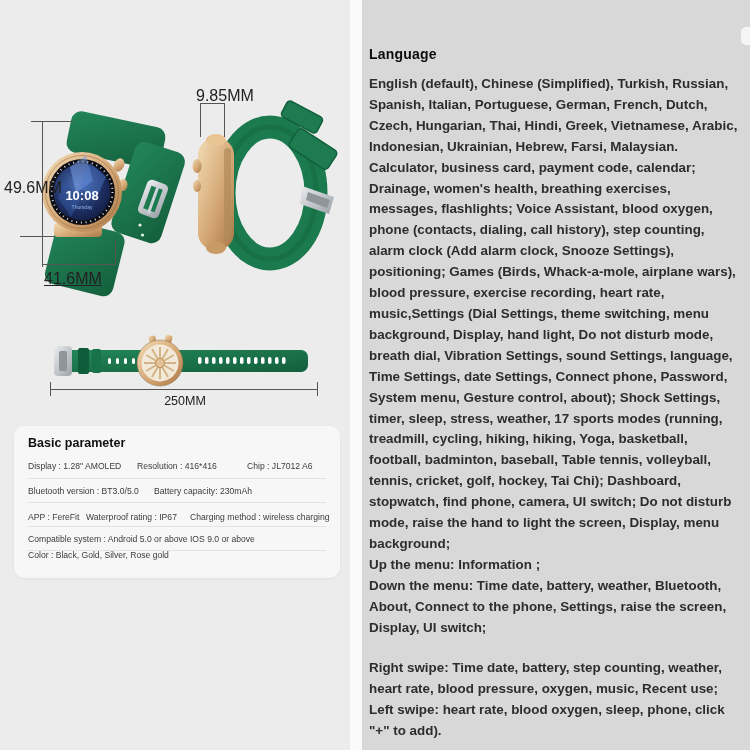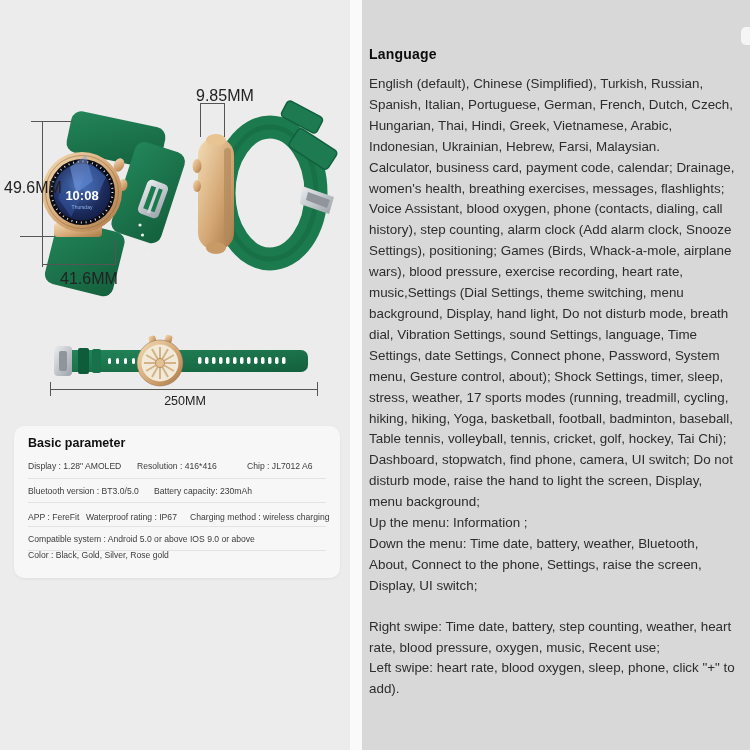--- a/index.html
+++ b/index.html
@@ -7,21 +7,21 @@
   .page{position:relative;width:750px;height:750px;background:#ececec;overflow:hidden;}
 
   
   .gutter{position:absolute;left:350px;top:0;width:12px;height:750px;background:#fafafa;}
   .right-panel{position:absolute;left:362px;top:0;width:388px;height:750px;background:#d8d8d8;
                box-sizing:border-box;padding:46px 12px 0 7px;color:#2d2d2d;}
   .edge-notch{position:absolute;right:-4px;top:27px;width:13px;height:18px;background:#f5f5f5;border-radius:5px;}
 
   .right-panel h2{margin:0 0 12px 0;font-size:14px;font-weight:bold;color:#0c0c0c;letter-spacing:.2px;}
   .right-panel h2.feature-h{margin-top:17px;}
-  .right-panel p{margin:0;font-size:13.4px;line-height:20.9px;color:#2d2d2d;}
+  .right-panel p{margin:0;font-size:13.4px;line-height:20.9px;color:#2d2d2d;font-weight:bold;}
   .right-panel p.gap-above{margin-top:20px;}
 
   
   .dim-label{position:absolute;font-size:16px;color:#222;white-space:nowrap;}
   .dim-label-250{font-size:12.5px;text-align:center;}
   .dline{position:absolute;background:transparent;}
   .dline.h{border-top:1px solid #555;height:0;}
   .dline.v{border-left:1px solid #555;width:0;}
 
   
@@ -176,21 +176,21 @@
   <div class="dline v" style="left:224px;top:103px;height:34px;"></div>
   <div class="dim-label" style="left:196px;top:87px;">9.85MM</div>
 
   <div class="dline v" style="left:42px;top:121px;height:146px;"></div>
   <div class="dline h" style="left:31px;top:121px;width:42px;"></div>
   <div class="dline h" style="left:20px;top:236px;width:34px;"></div>
   <div class="dim-label" style="left:4px;top:179px;">49.6MM</div>
 
   <div class="dline h" style="left:42px;top:264px;width:74px;"></div>
   <div class="dline v" style="left:115px;top:240px;height:25px;"></div>
-  <div class="dim-label" style="left:60px;top:270px;">41.6MM</div>
+  <div class="dim-label" style="left:44px;top:270px;text-decoration:underline;">41.6MM</div>
 
   <div class="dline h" style="left:50px;top:389px;width:268px;"></div>
   <div class="dline v" style="left:50px;top:382px;height:14px;"></div>
   <div class="dline v" style="left:317px;top:382px;height:14px;"></div>
   <div class="dim-label dim-label-250" style="left:120px;top:394px;width:130px;">250MM</div>
 
   <div class="spec-card">
     <div class="spec-title">Basic parameter</div>
 
     <div class="spec-cell rowt1 c14">Display : 1.28" AMOLED</div>

